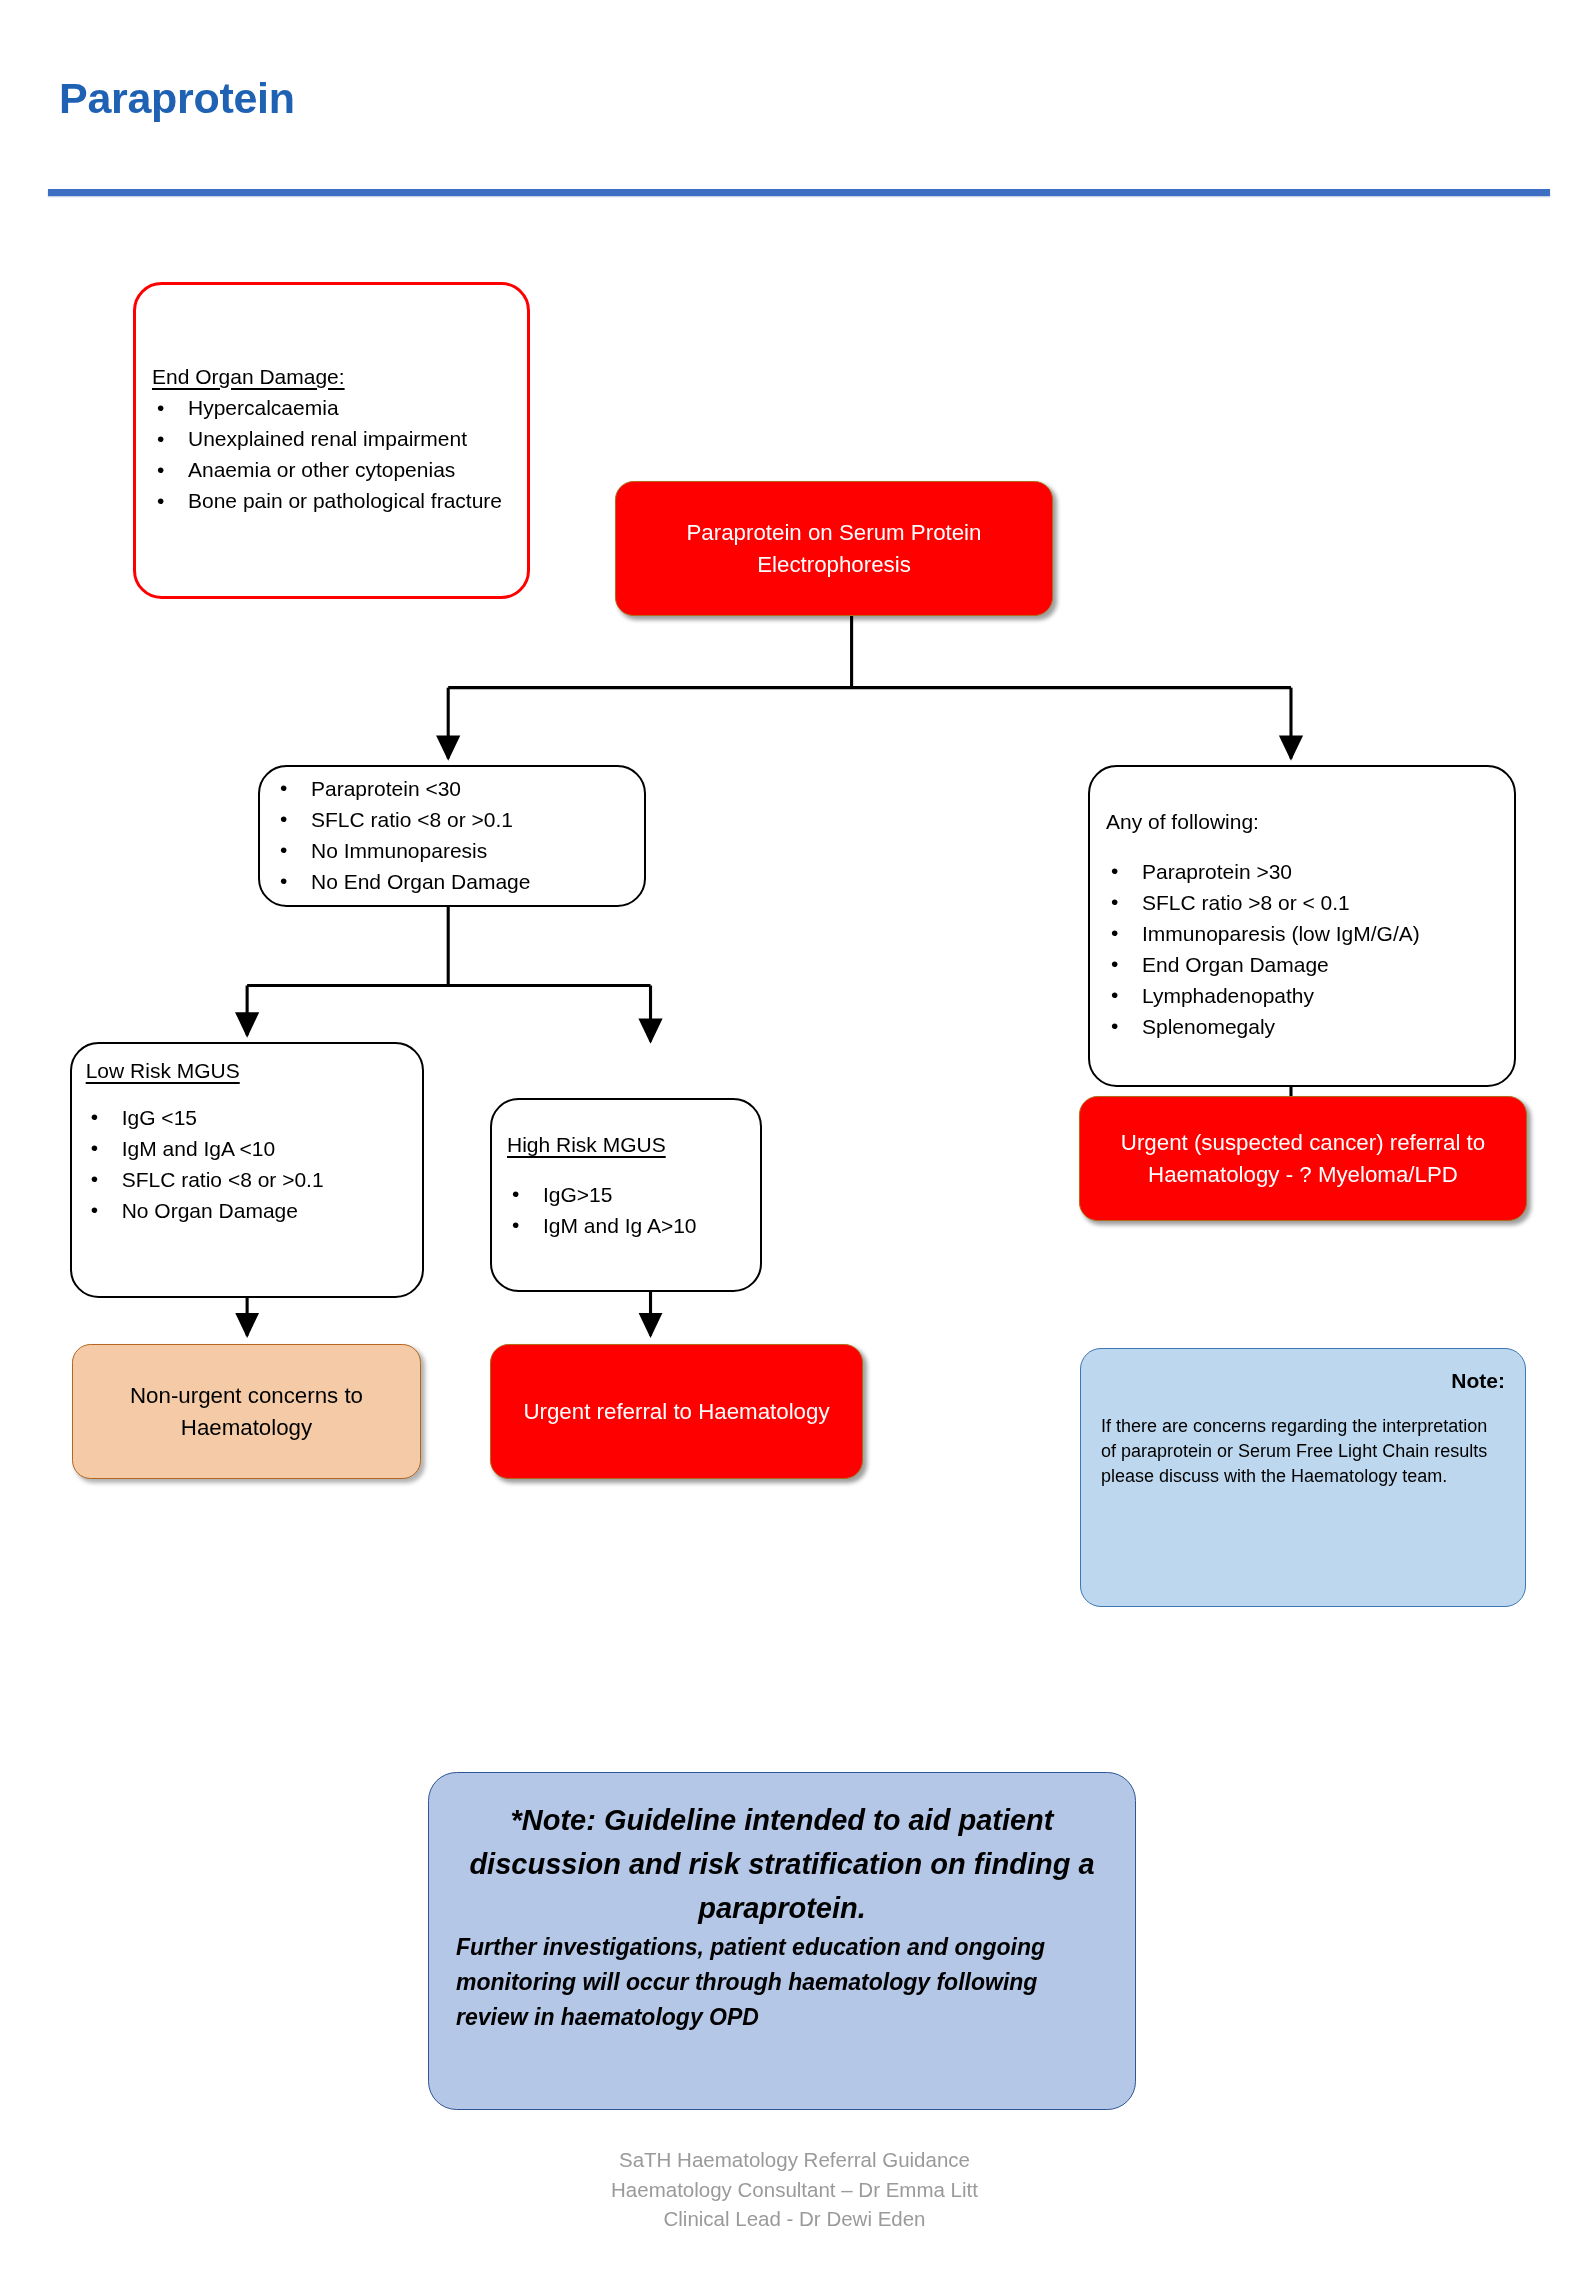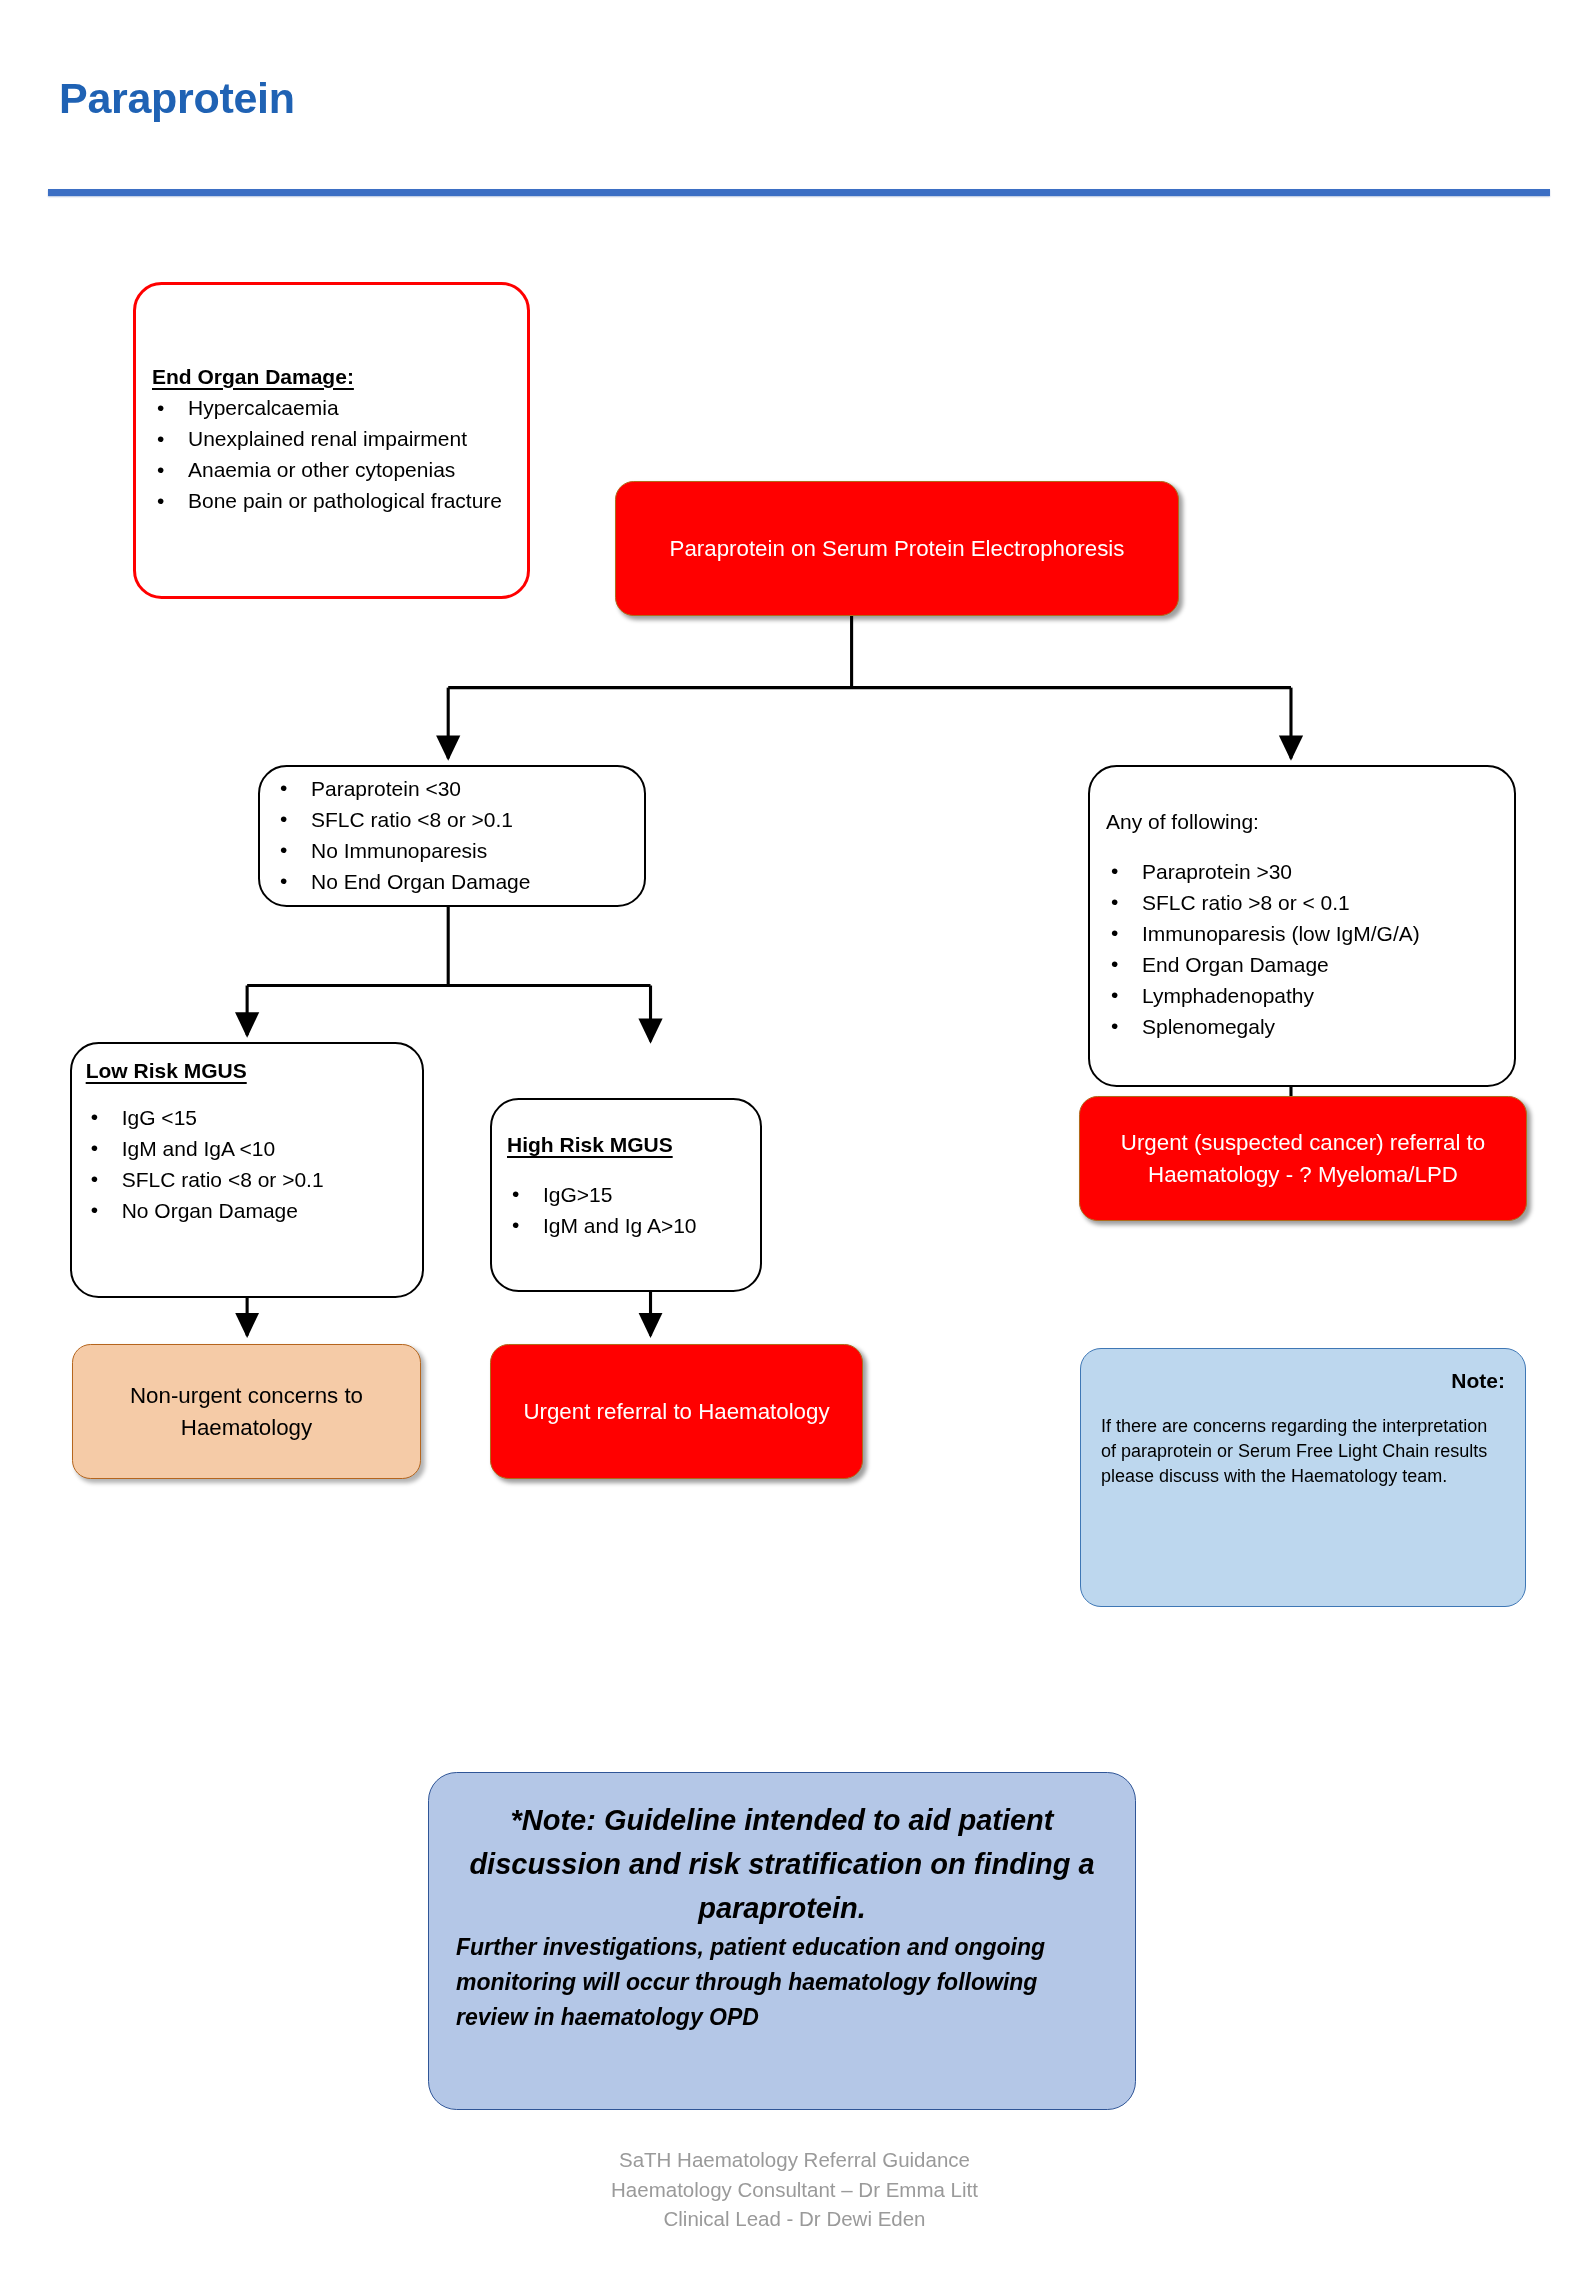--- a/index.html
+++ b/index.html
@@ -91,21 +91,21 @@
   }
   .node-blue-footer {
     background: #B4C7E7;
     border: 1.9px solid #2F5597;
     border-radius: 28.6px;
     color: #000000;
   }
 
   .box-title {
     font-size: 21px;
-    font-weight: bold;
+    font-weight: normal;
     text-decoration: underline;
     text-underline-offset: 4.3px;
     margin: 0 0 3.7px 0;
     line-height: 1.25;
   }
   .box-title.plain {
     font-weight: normal;
     text-decoration: none;
   }
   .box-title.nobold {
@@ -188,21 +188,21 @@
   <div class="node node-red-outline" style="left:133px; top:282px; width:397px; height:317px; padding:16px 18.6px 16px 16px;">
     <div class="box-title">End Organ Damage:</div>
     <ul class="bullets">
       <li>Hypercalcaemia</li>
       <li>Unexplained renal impairment</li>
       <li>Anaemia or other cytopenias</li>
       <li>Bone pain or pathological fracture</li>
     </ul>
   </div>
 
-  <div class="node node-red-fill" style="left:615px; top:481px; width:564px; height:135px; align-items:center;">
+  <div class="node node-red-fill" style="left:615px; top:481px; width:438px; height:135px; align-items:center;">
     <div class="fill-label">Paraprotein on Serum Protein Electrophoresis</div>
   </div>
 
   <div class="node node-outline" style="left:258px; top:765px; width:388px; height:142px; padding:12.4px 15px;">
     <ul class="bullets">
       <li>Paraprotein &lt;30</li>
       <li>SFLC ratio &lt;8 or &gt;0.1</li>
       <li>No Immunoparesis</li>
       <li>No End Organ Damage</li>
     </ul>

